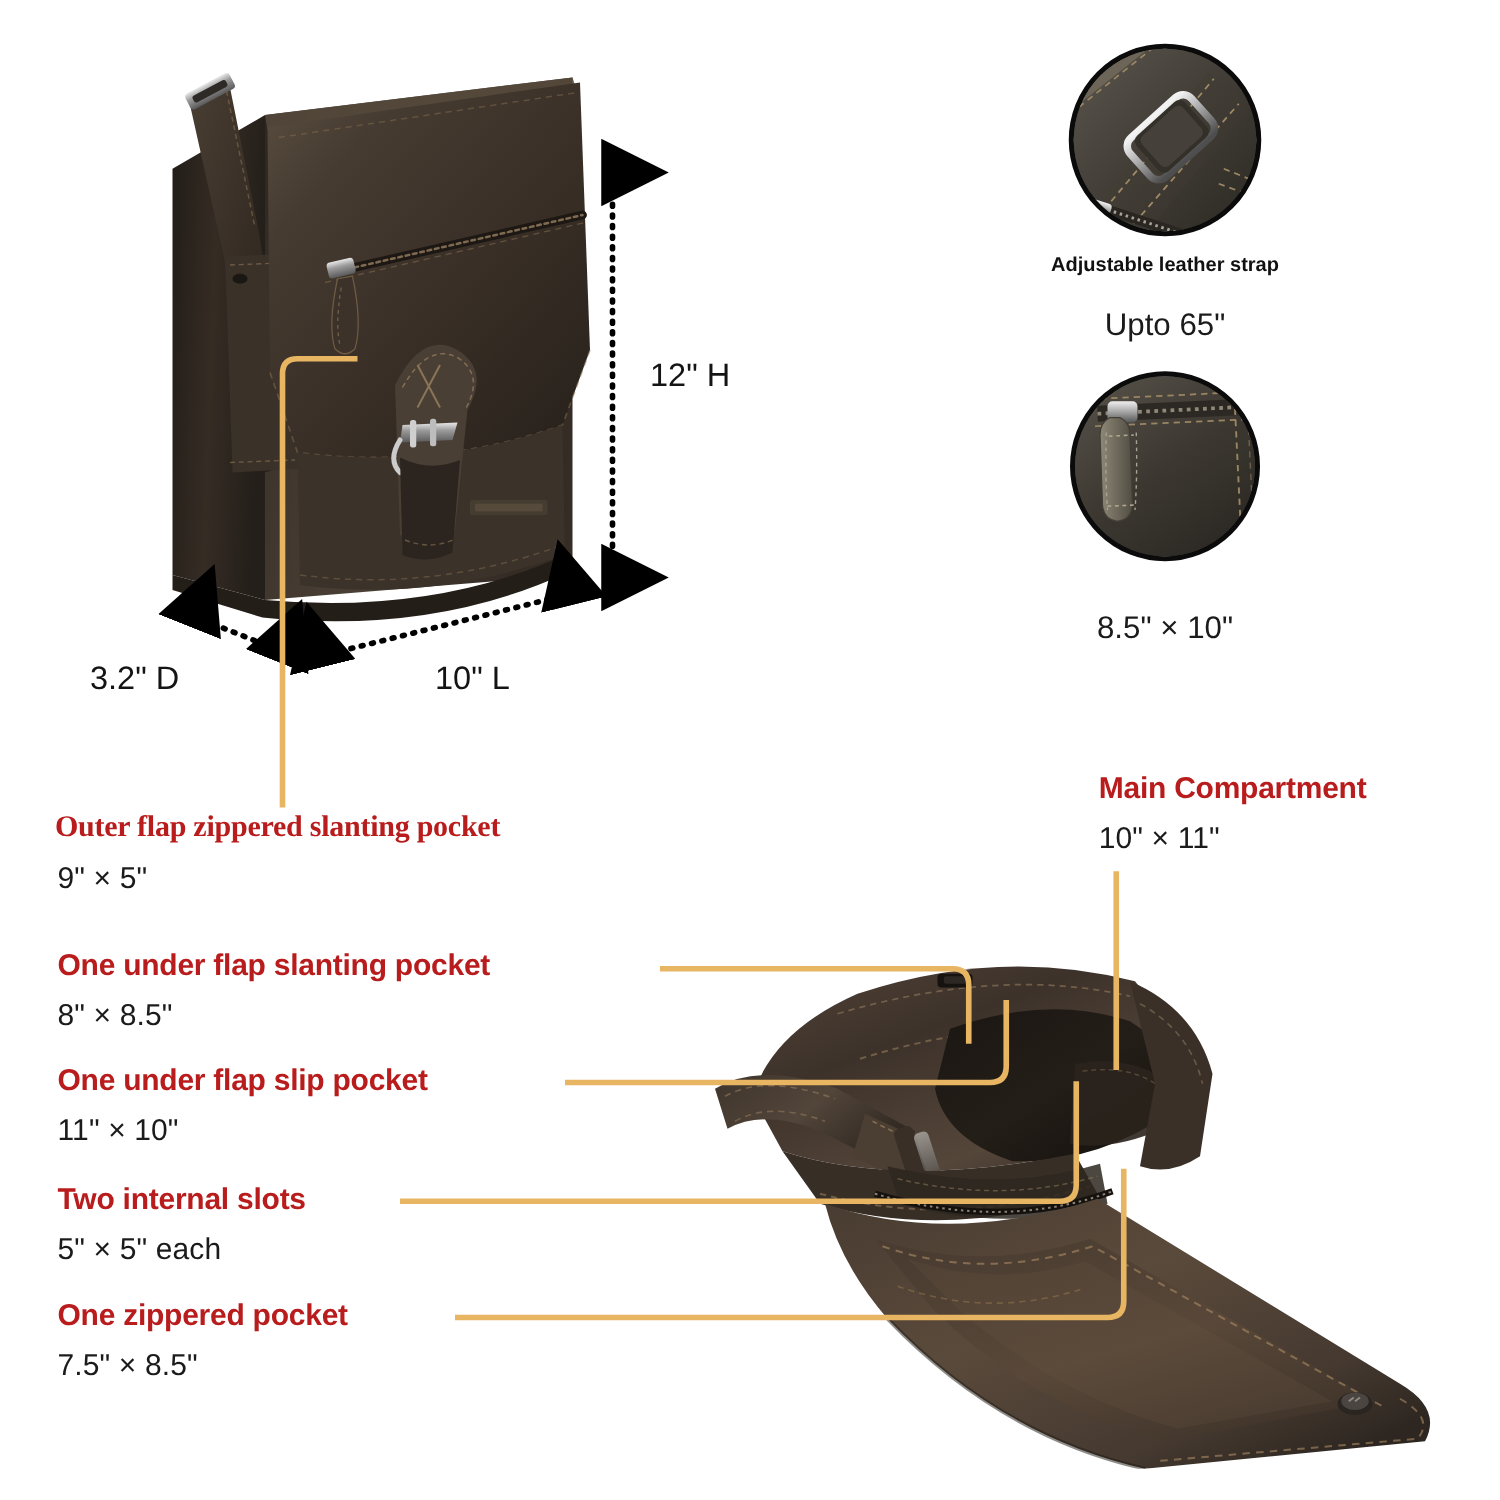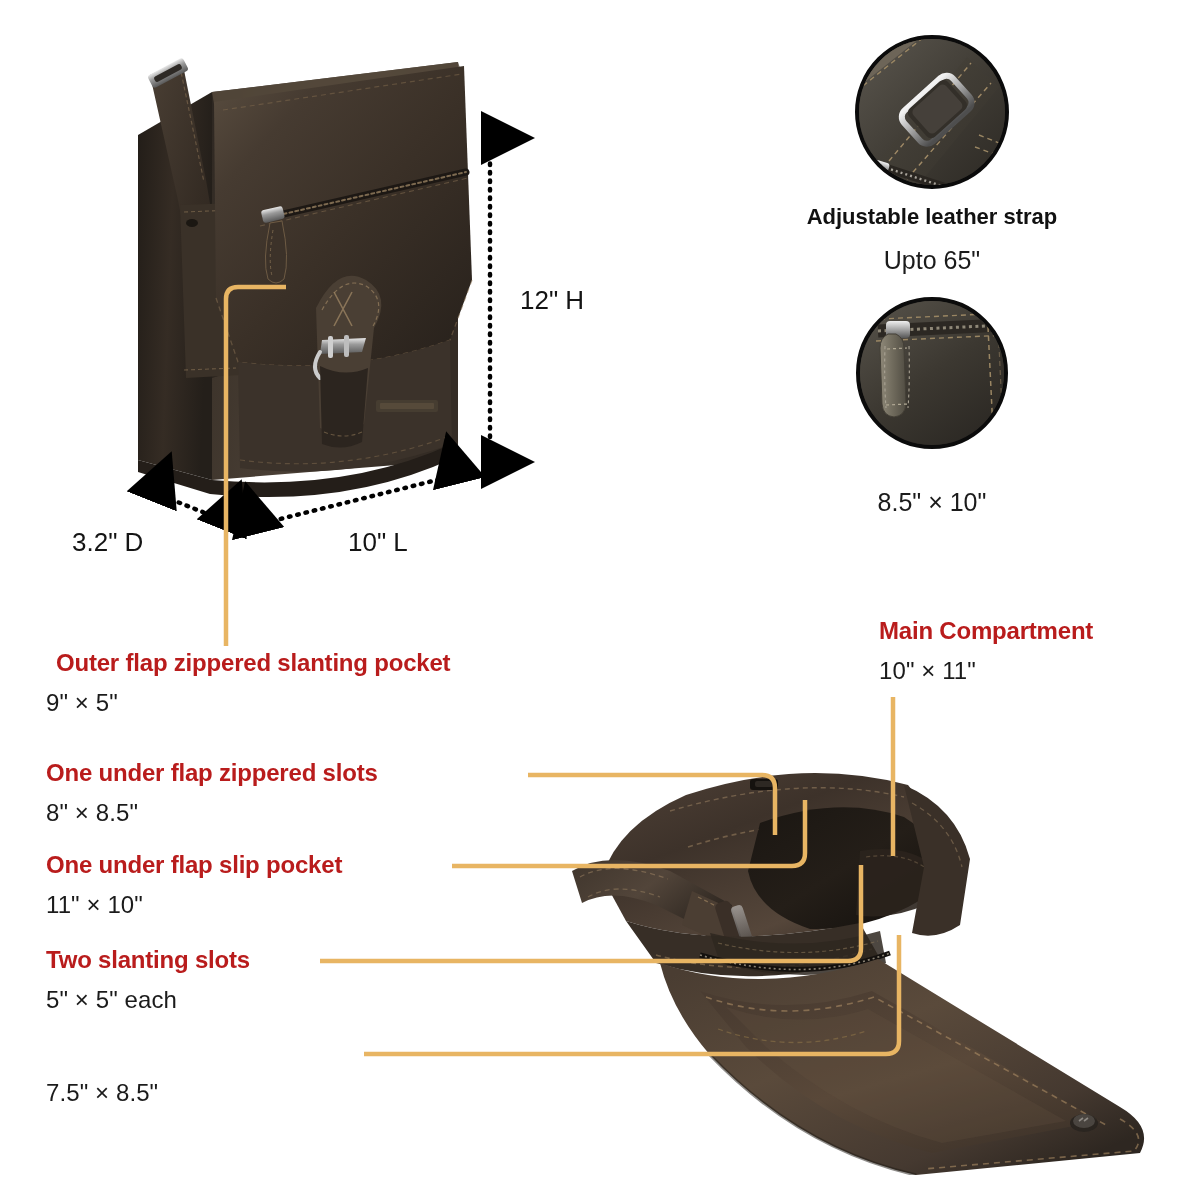--- a/index.html
+++ b/index.html
@@ -36,21 +36,21 @@
   }
   .dim-label {
     font-weight: normal;
     color: #141414;
     font-size: 26px;
     white-space: nowrap;
   }
   .circle-ttl {
     font-weight: bold;
     color: #111111;
-    font-size: 22px;
+    font-size: 16px;
     white-space: nowrap;
     text-align: center;
     line-height: 1.05;
   }
   .circle-sub {
     font-weight: normal;
     color: #1b1b1b;
     font-size: 25px;
     white-space: nowrap;
     text-align: center;
@@ -372,30 +372,31 @@
       <path d="M452 866 L792 866 Q805 866 805 853 L805 800"></path>
 
       <path d="M320 961 L848 961 Q861 961 861 948 L861 865"></path>
 
       <path d="M364 1054 L886 1054 Q899 1054 899 1041 L899 935"></path>
 
       <path d="M893 697 L893 856"></path>
     </g>
   </svg>
 
-  <div class="abs ttl" style="left:56px; top:650px;">Outer flap zippered slanting pocket</div>
+  <div class="abs ttl" style="left:44px; top:650px;font-family:Liberation Serif, serif;">Outer flap zippered slanting pocket</div>
   <div class="abs sub" style="left:46px; top:690px;">9" × 5"</div>
 
-  <div class="abs ttl" style="left:46px; top:760px;">One under flap zippered slots</div>
+  <div class="abs ttl" style="left:46px; top:760px;">One under flap slanting pocket</div>
   <div class="abs sub" style="left:46px; top:800px;">8" × 8.5"</div>
 
   <div class="abs ttl" style="left:46px; top:852px;text-align:right;">One under flap slip pocket</div>
   <div class="abs sub" style="left:46px; top:892px;">11" × 10"</div>
 
-  <div class="abs ttl" style="left:46px; top:947px;">Two slanting slots</div>
+  <div class="abs ttl" style="left:46px; top:947px;">Two internal slots</div>
   <div class="abs sub" style="left:46px; top:987px;">5" × 5" each</div>
 
+  <div class="abs ttl" style="left:46px; top:1040px;">One zippered pocket</div>
   <div class="abs sub" style="left:46px; top:1080px;">7.5" × 8.5"</div>
 
   <div class="abs ttl" style="left:879px; top:618px;">Main Compartment</div>
   <div class="abs sub" style="left:879px; top:658px;">10" × 11"</div>
 
 </div>
 
 </body></html>

